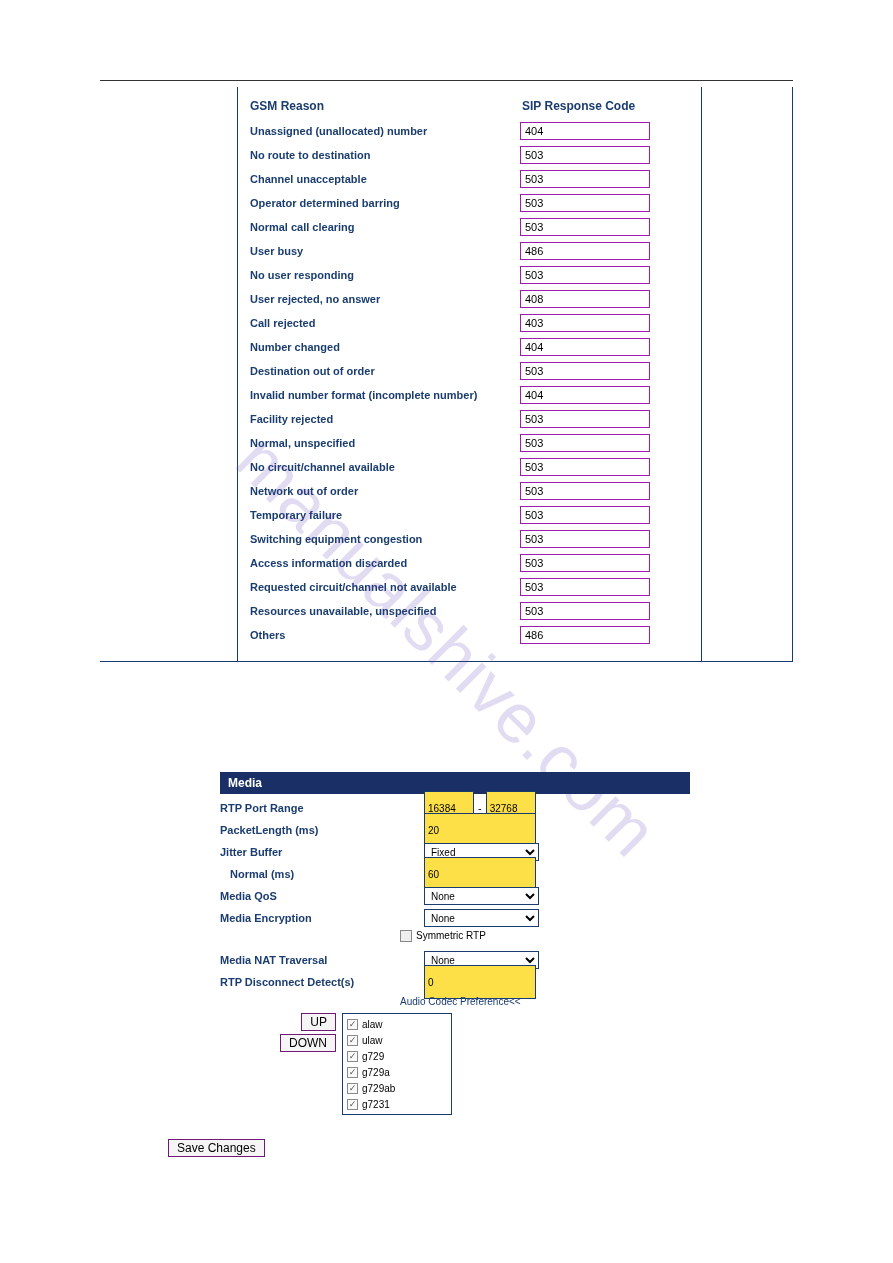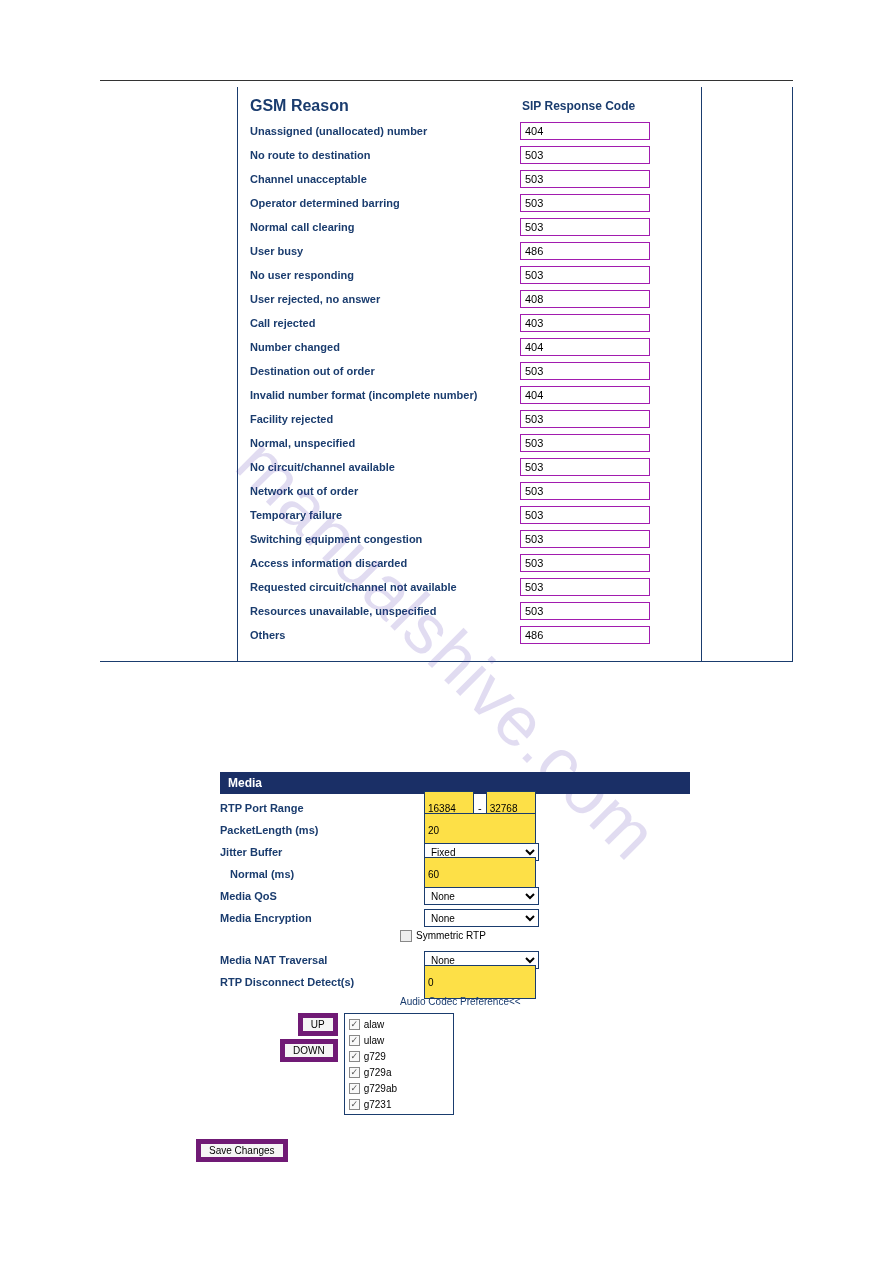--- a/index.html
+++ b/index.html
@@ -63,21 +63,21 @@
     color: #000;
     background: #fff;
   }
   .gs-header {
     font-weight: bold;
     color: #1a3c6e;
     height: 26px;
     display: flex;
     align-items: center;
   }
-  .gs-header .gs-label { font-size: 16px; }
+  .gs-header .gs-label { font-size: 12px; }
   .gs-header .sip-h {
     font-size: 12px;
     font-weight: bold;
     color: #1a3c6e;
     padding-left: 2px;
   }
 
   
   .watermark {
     position: absolute;
@@ -170,23 +170,23 @@
     margin-left: 60px;
   }
   .codec-buttons {
     display: flex;
     flex-direction: column;
     gap: 3px;
     margin-right: 6px;
     align-items: flex-end;
   }
   .btn {
-    border: 5px solid #701a75;
+    border: 1px solid #701a75;
     background: #f5f5f5;
-    font-size: 10px;
+    font-size: 12px;
     padding: 1px 8px;
     cursor: pointer;
     color: #000;
   }
   .codec-list {
     border: 1px solid #1a3c6e;
     width: 110px;
     padding: 2px 4px;
   }
   .codec-item {
@@ -203,21 +203,21 @@
     margin-right: 4px;
     display: inline-flex;
     align-items: center;
     justify-content: center;
     font-size: 9px;
     color: #555;
     background: #f9f9f9;
   }
   .save-row {
     margin-top: 24px;
-    margin-left: 96px;
+    margin-left: 68px;
   }
   .dash { color: #000; font-size: 11px; margin: 0 2px; }
 </style>
 </head>
 <body>
 
 <div class="page">
   <hr class="topline">
 
   <div class="upper-box">

